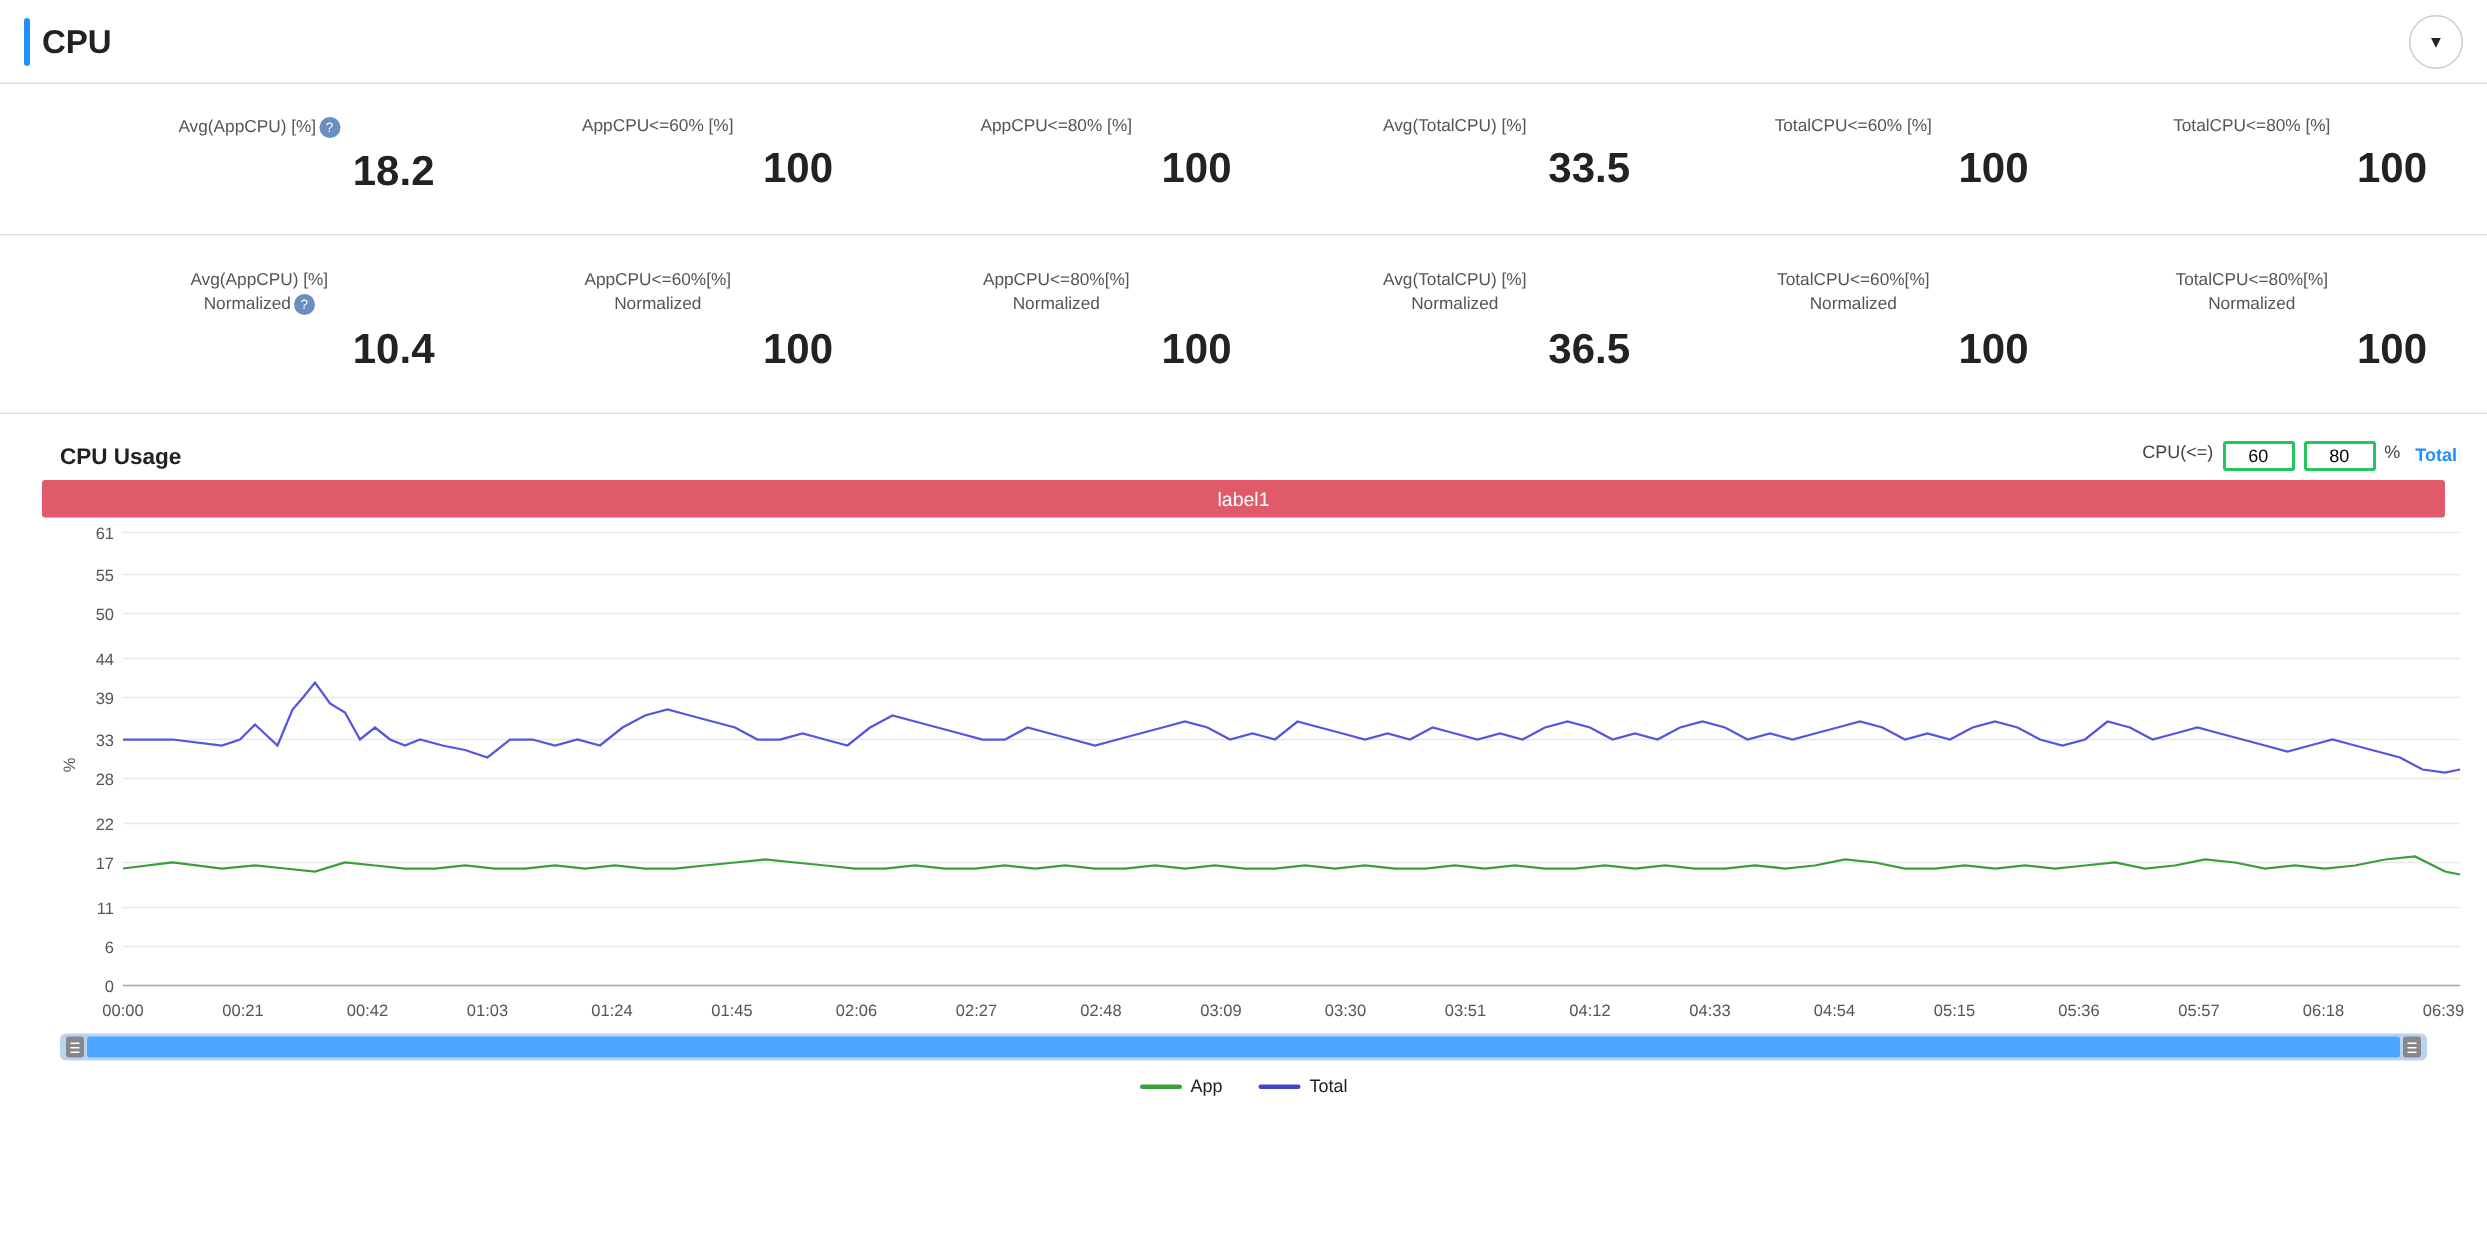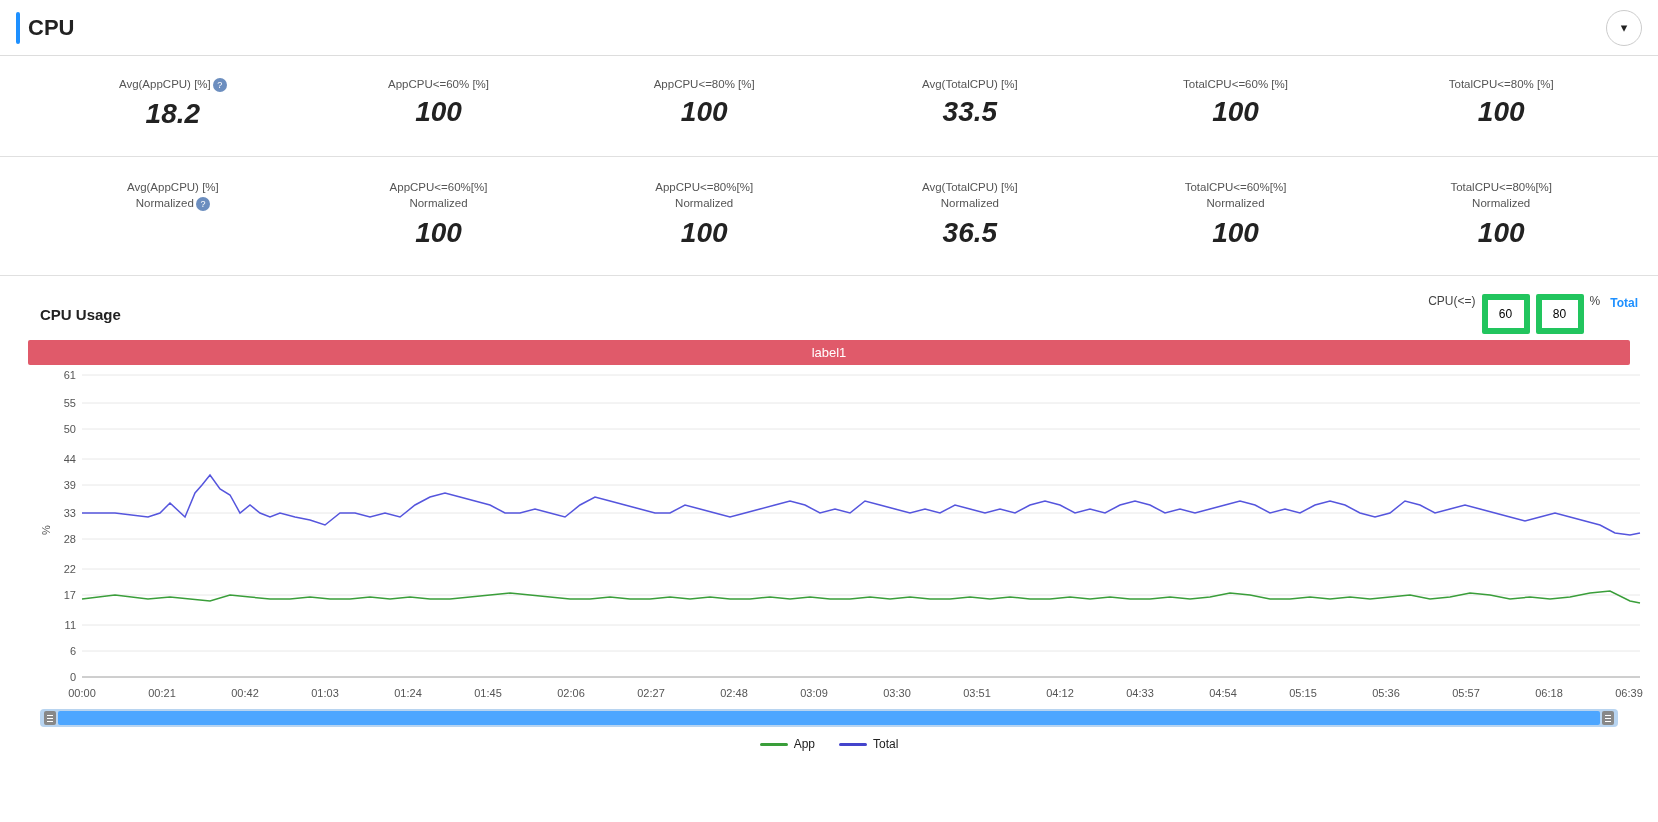--- a/index.html
+++ b/index.html
@@ -19,41 +19,41 @@
       width: 36px; height: 36px; border: 1px solid #ccc; border-radius: 50%;
       display: flex; align-items: center; justify-content: center;
       cursor: pointer; background: #fff;
     }
 
     
     .metrics-section { padding: 16px 24px 8px 40px; }
     .metrics-row { display: flex; gap: 0; margin-bottom: 0; }
     .metric-col { flex: 1; padding: 6px 16px; }
     .metric-label { font-size: 11.5px; color: #555; text-align: center; white-space: nowrap; }
-    .metric-value { font-size: 28px; font-weight: 700; text-align: center; margin-top: 6px; margin-bottom: 4px; font-style: italic; }
+    .metric-value { font-size: 28px; font-weight: 700; text-align: right; margin-top: 6px; margin-bottom: 4px; }
     .help-icon {
       display: inline-block; width: 14px; height: 14px; border-radius: 50%;
       background: #6c8ebf; color: #fff; font-size: 9px; text-align: center;
       line-height: 14px; cursor: pointer; margin-left: 2px; vertical-align: middle;
     }
     .metric-label-multi { font-size: 11.5px; color: #555; text-align: center; line-height: 1.4; }
 
     
     .divider { border: none; border-top: 1px solid #e0e0e0; margin: 8px 0; }
 
     
     .cpu-usage-header {
       display: flex; align-items: center; justify-content: space-between;
       padding: 10px 16px 6px 40px;
     }
     .cpu-usage-title { font-size: 15px; font-weight: 700; }
     .cpu-controls { display: flex; align-items: flex-start; gap: 6px; }
     .cpu-controls label { font-size: 12px; color: #444; }
     .cpu-input {
-      width: 48px; height: 40px; border: 6px solid #22c55e; border-radius: 2px;
+      width: 48px; height: 20px; border: 2px solid #22c55e; border-radius: 2px;
       text-align: center; font-size: 12px; padding: 2px;
     }
     .pct-label { font-size: 12px; color: #444; }
     .reset-btn {
       font-size: 12px; color: #1e90ff; cursor: pointer; background: none;
       border: none; font-weight: 600; padding: 2px 4px;
     }
 
     
     .chart-container { padding: 0 16px 0 16px; position: relative; }
@@ -131,20 +131,21 @@
         </div>
       </div>
   </div>
 
   <hr class="divider">
 
   <div class="metrics-section" style="padding-top:8px;">
     <div class="metrics-row" id="metrics-row2">
         <div class="metric-col">
           <div class="metric-label-multi">Avg(AppCPU) [%]<br>Normalized<span class="help-icon">?</span></div>
+          <div class="metric-value">10.4</div>
         </div>
         <div class="metric-col">
           <div class="metric-label-multi">AppCPU&lt;=60%[%]<br>Normalized</div>
           <div class="metric-value">100</div>
         </div>
         <div class="metric-col">
           <div class="metric-label-multi">AppCPU&lt;=80%[%]<br>Normalized</div>
           <div class="metric-value">100</div>
         </div>
         <div class="metric-col">

